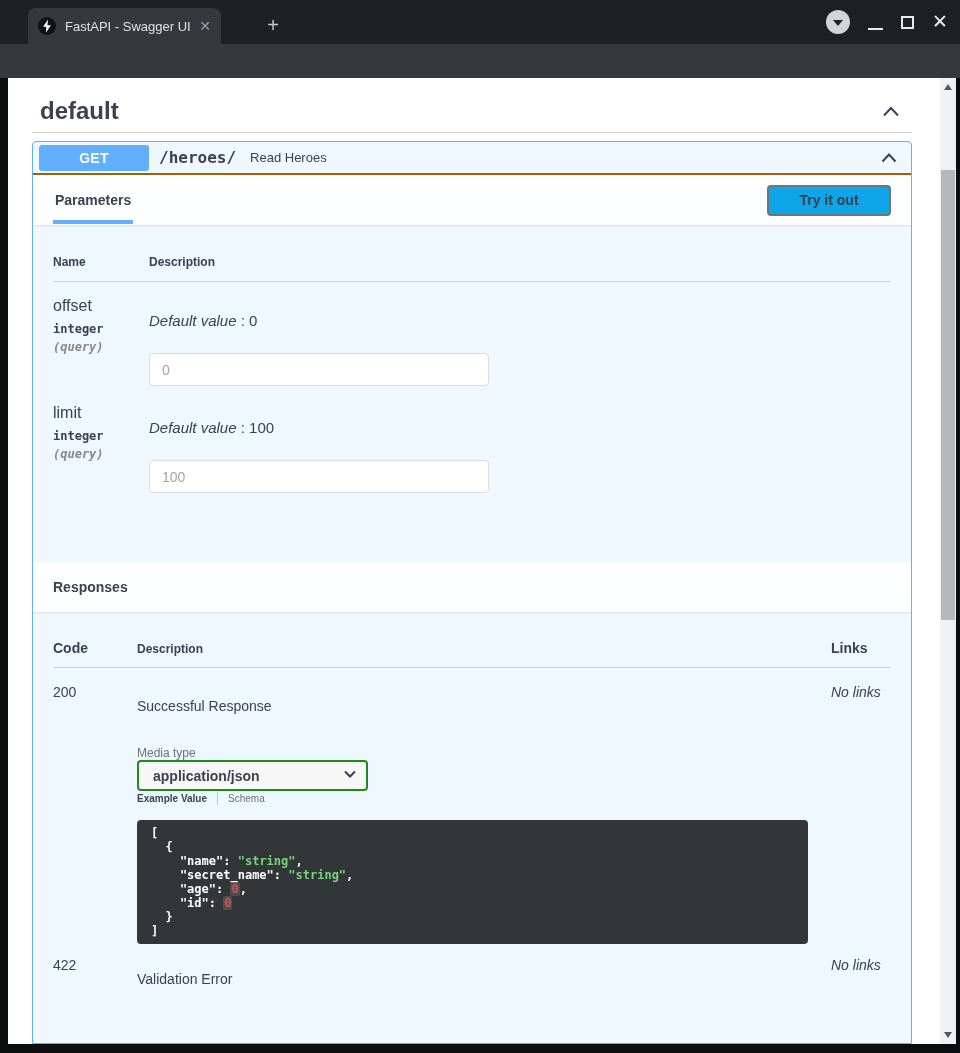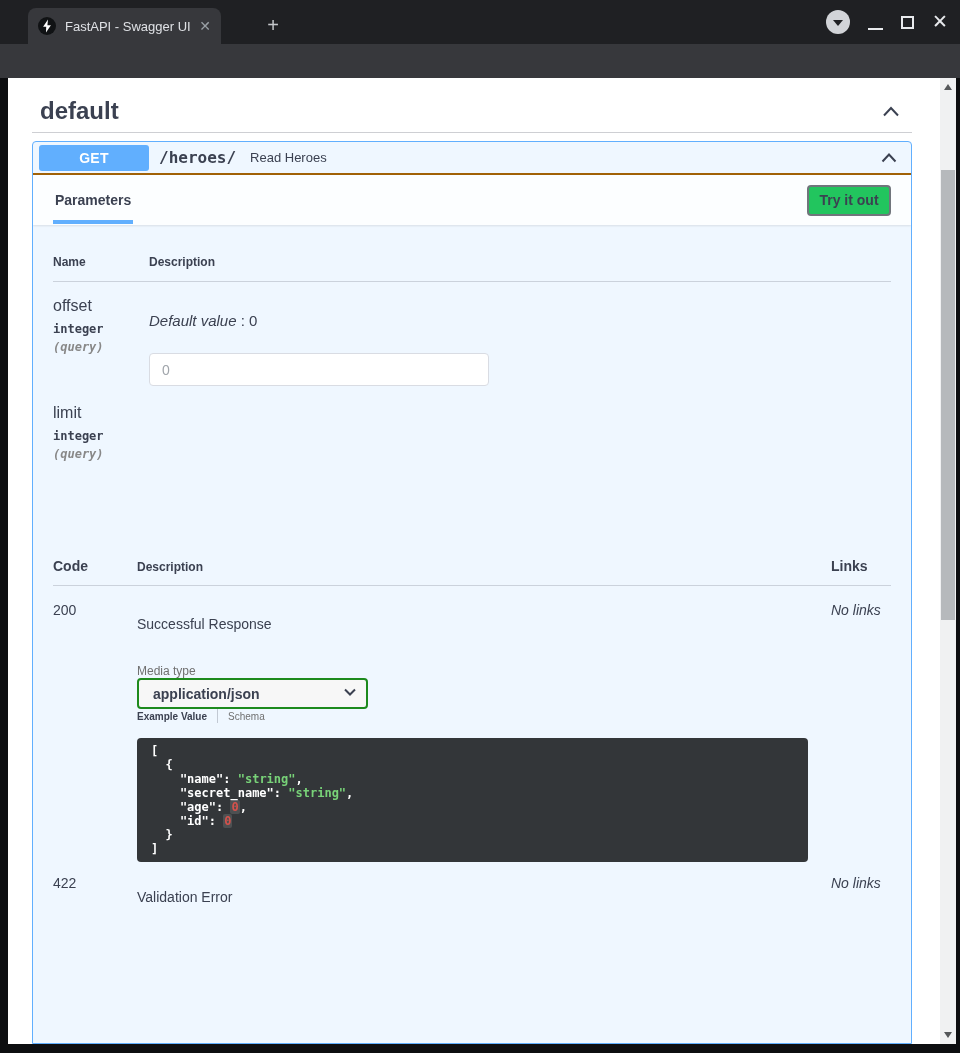--- a/index.html
+++ b/index.html
@@ -65,21 +65,21 @@
                   font-weight:700; font-size:14px; display:flex; align-items:center; justify-content:center;
                   letter-spacing:.3px; }
   .op-path { font-family:"DejaVu Sans Mono", monospace; font-weight:700; font-size:16px; color:#3b4151; }
   .op-desc { font-size:13px; color:#3b4151; margin-left:4px; }
   .op-chevron { margin-left:auto; }
 
   .sec-header { height:50px; background:rgba(255,255,255,.82); box-shadow:0 1px 2px rgba(0,0,0,.1);
                 display:flex; align-items:center; justify-content:space-between; padding:0 20px; position:relative; }
   .tab-param { font-size:14px; font-weight:700; color:#3b4151; padding:16px 2px 12px; border-bottom:4px solid #61affe; }
   .resp-title { font-size:14px; font-weight:700; color:#3b4151; }
-  .tryout-btn { width:84px; height:31px; background:#22c55e; border:2px solid #70757c; border-radius:4px;
+  .tryout-btn { width:124px; height:31px; background:#0ea5e9; border:2px solid #70757c; border-radius:4px;
                 font-family:"Liberation Sans", sans-serif; font-size:14px; font-weight:600; color:#3b4151; }
 
   .params-body { padding:0 20px 66px; }
   .p-thead { display:grid; grid-template-columns:96px 1fr; padding:30px 0 12px;
              border-bottom:1px solid rgba(59,65,81,.2); font-size:12px; font-weight:700; }
   .p-row { display:grid; grid-template-columns:96px 1fr; padding:14px 0 3px; }
   .p-name { font-size:16px; color:#3b4151; line-height:20px; }
   .p-type { font-family:"DejaVu Sans Mono", monospace; font-size:12px; font-weight:700; margin-top:6px; }
   .p-in   { font-family:"DejaVu Sans Mono", monospace; font-size:12px; font-weight:600; font-style:italic;
             color:#888; margin-top:4px; }
@@ -233,23 +233,30 @@
             <input class="p-input" placeholder="0" style="">
           </div>
         </div>
 
         <div class="p-row">
           <div>
             <div class="p-name">limit</div>
             <div class="p-type">integer</div>
             <div class="p-in">(query)</div>
           </div>
-        </div>
-      </div>
-
+          <div>
+            <div class="p-default"><span class="em">Default value</span><span> : 100</span></div>
+            <input class="p-input" placeholder="100" style="">
+          </div>
+        </div>
+      </div>
+
+      <div class="sec-header">
+        <span class="resp-title">Responses</span>
+      </div>
 
       <div class="resp-body">
         <div class="r-thead">
           <span class="h-code">Code</span>
           <span class="h-desc">Description</span>
           <span class="h-links">Links</span>
         </div>
 
         <div class="r-row first">
           <div class="r-code">200</div>

